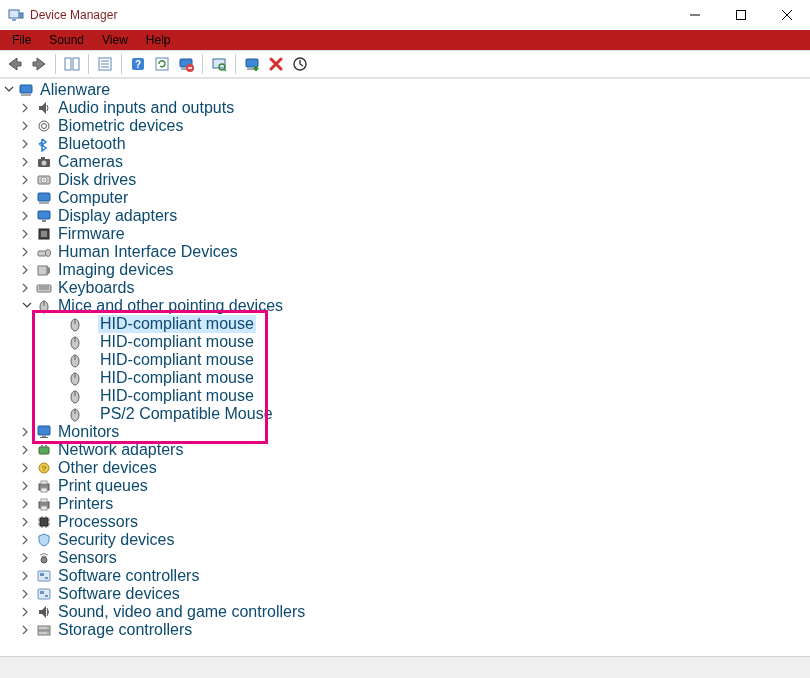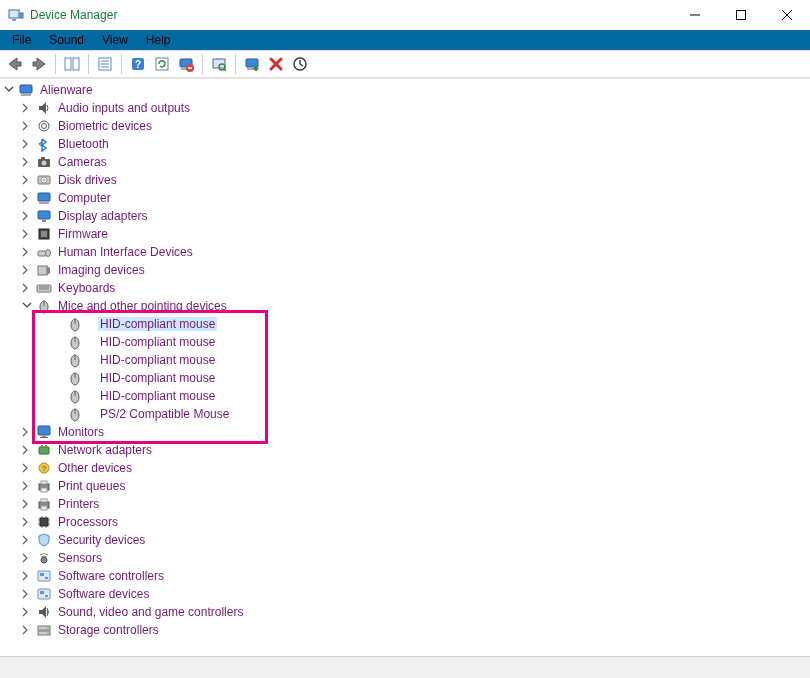--- a/index.html
+++ b/index.html
@@ -1,41 +1,41 @@
 <!DOCTYPE html>
 <html><head>
   <meta charset="utf-8">
   <style>
     * { margin: 0; padding: 0; box-sizing: border-box; }
     body { font-family: "Segoe UI", Tahoma, sans-serif; font-size: 12px; background: #fff; width: 810px; height: 678px; overflow: hidden; display: flex; flex-direction: column; }
     
     .titlebar { height: 30px; display: flex; align-items: center; padding: 0 0 0 8px; background: #fff; }
     .titlebar-icon { width: 16px; height: 16px; margin-right: 6px; }
-    .titlebar-title { flex: 1; font-size: 12px; color: #15803d; }
+    .titlebar-title { flex: 1; font-size: 12px; color: #7f1d1d; }
     .titlebar-controls { display: flex; height: 100%; }
     .titlebar-btn { width: 46px; height: 100%; display: flex; align-items: center; justify-content: center; cursor: default; }
     .titlebar-btn svg { width: 10px; height: 10px; }
     
-    .menubar { height: 20px; display: flex; align-items: center; padding: 0 4px; gap: 2px; background: #0369a1; }
+    .menubar { height: 20px; display: flex; align-items: center; padding: 0 4px; gap: 2px; background: #b91c1c; }
     .menubar-item { padding: 2px 8px; cursor: default; font-size: 12px; }
     
     .toolbar { height: 28px; display: flex; align-items: center; padding: 2px 4px; gap: 2px; border-top: 1px solid #e0e0e0; border-bottom: 1px solid #e0e0e0; background: #fff; }
     .toolbar-btn { width: 22px; height: 22px; display: flex; align-items: center; justify-content: center; cursor: default; }
     .toolbar-sep { width: 1px; height: 20px; background: #ccc; margin: 0 3px; }
     
     .content { flex: 1; display: flex; overflow: hidden; border-top: 1px solid #e8e8e8; }
     .tree { flex: 1; overflow-y: auto; padding: 2px 0; position: relative; }
     .tree::-webkit-scrollbar { width: 17px; }
     .tree::-webkit-scrollbar-track { background: #f0f0f0; }
     .tree::-webkit-scrollbar-thumb { background: #c0c0c0; border: 1px solid #a0a0a0; }
     
     .tree-row { display: flex; align-items: center; height: 18px; white-space: nowrap; cursor: default; padding-right: 8px;}
     .tree-toggle { width: 14px; height: 14px; display: flex; align-items: center; justify-content: center; flex-shrink: 0; margin-right: 2px;}
     .tree-icon { width: 16px; height: 16px; margin-right: 4px; flex-shrink: 0; display:flex; align-items:center; justify-content:center;}
-    .tree-label { font-size: 12px; color: #701a75; padding: 0 2px; }
+    .tree-label { font-size: 16px; color: #0c4a6e; padding: 0 2px; }
     .selected .tree-label { background: #cde8ff; }
     
     .indent-0 { padding-left: 2px; }
     .indent-1 { padding-left: 20px; }
     .indent-2 { padding-left: 40px; gap: 11px; }
     
     .highlight-box { position: absolute; border: 3px solid #e6007e; pointer-events: none; z-index: 10; }
     
     .statusbar { height: 22px; border-top: 1px solid #d0d0d0; background: #f0f0f0; }
   </style>

